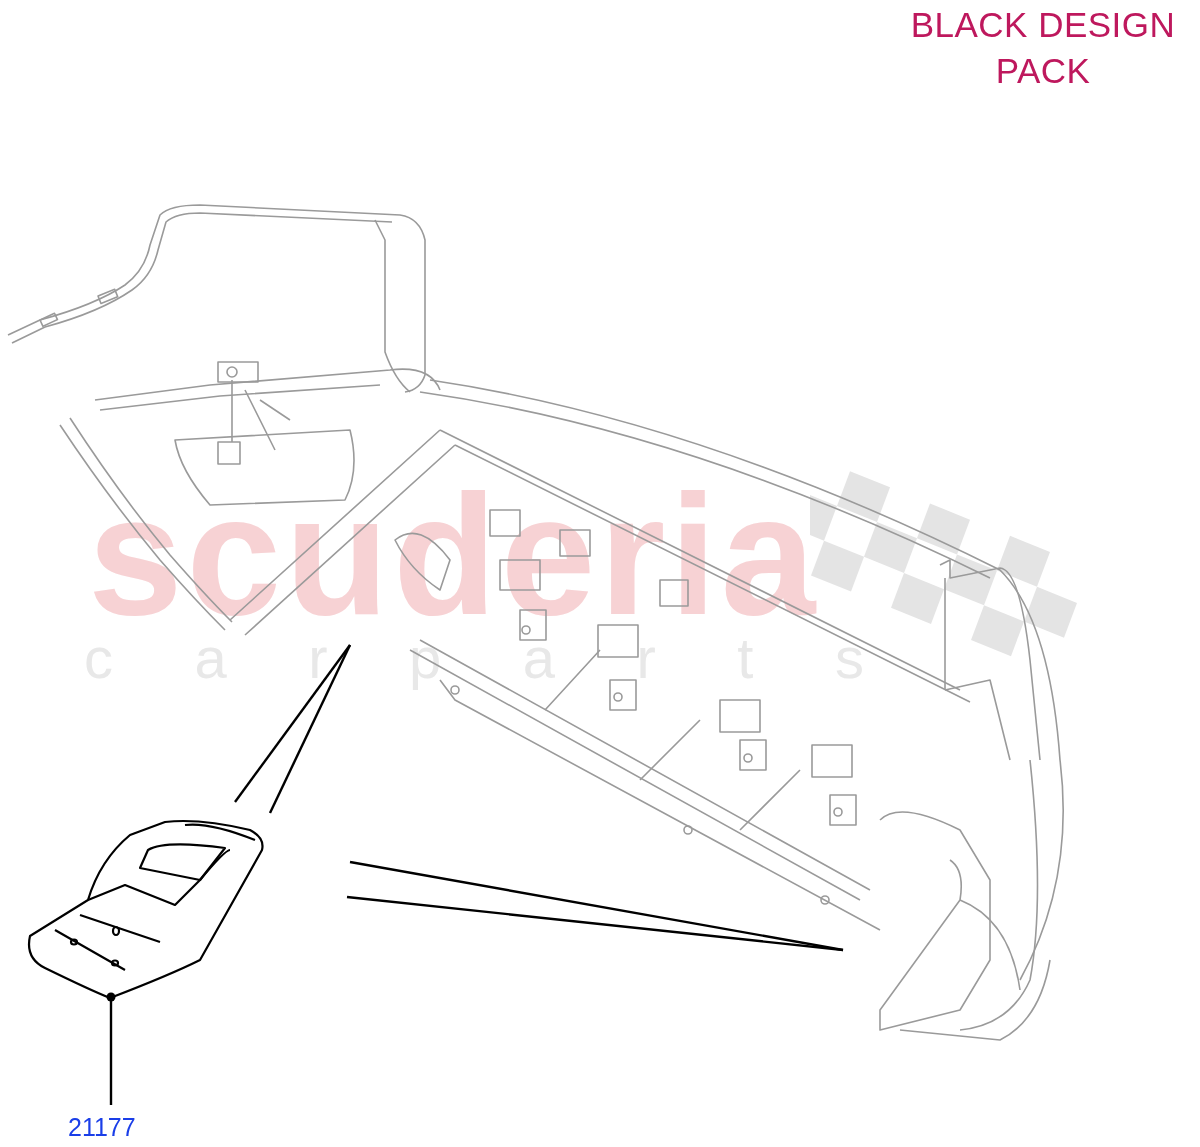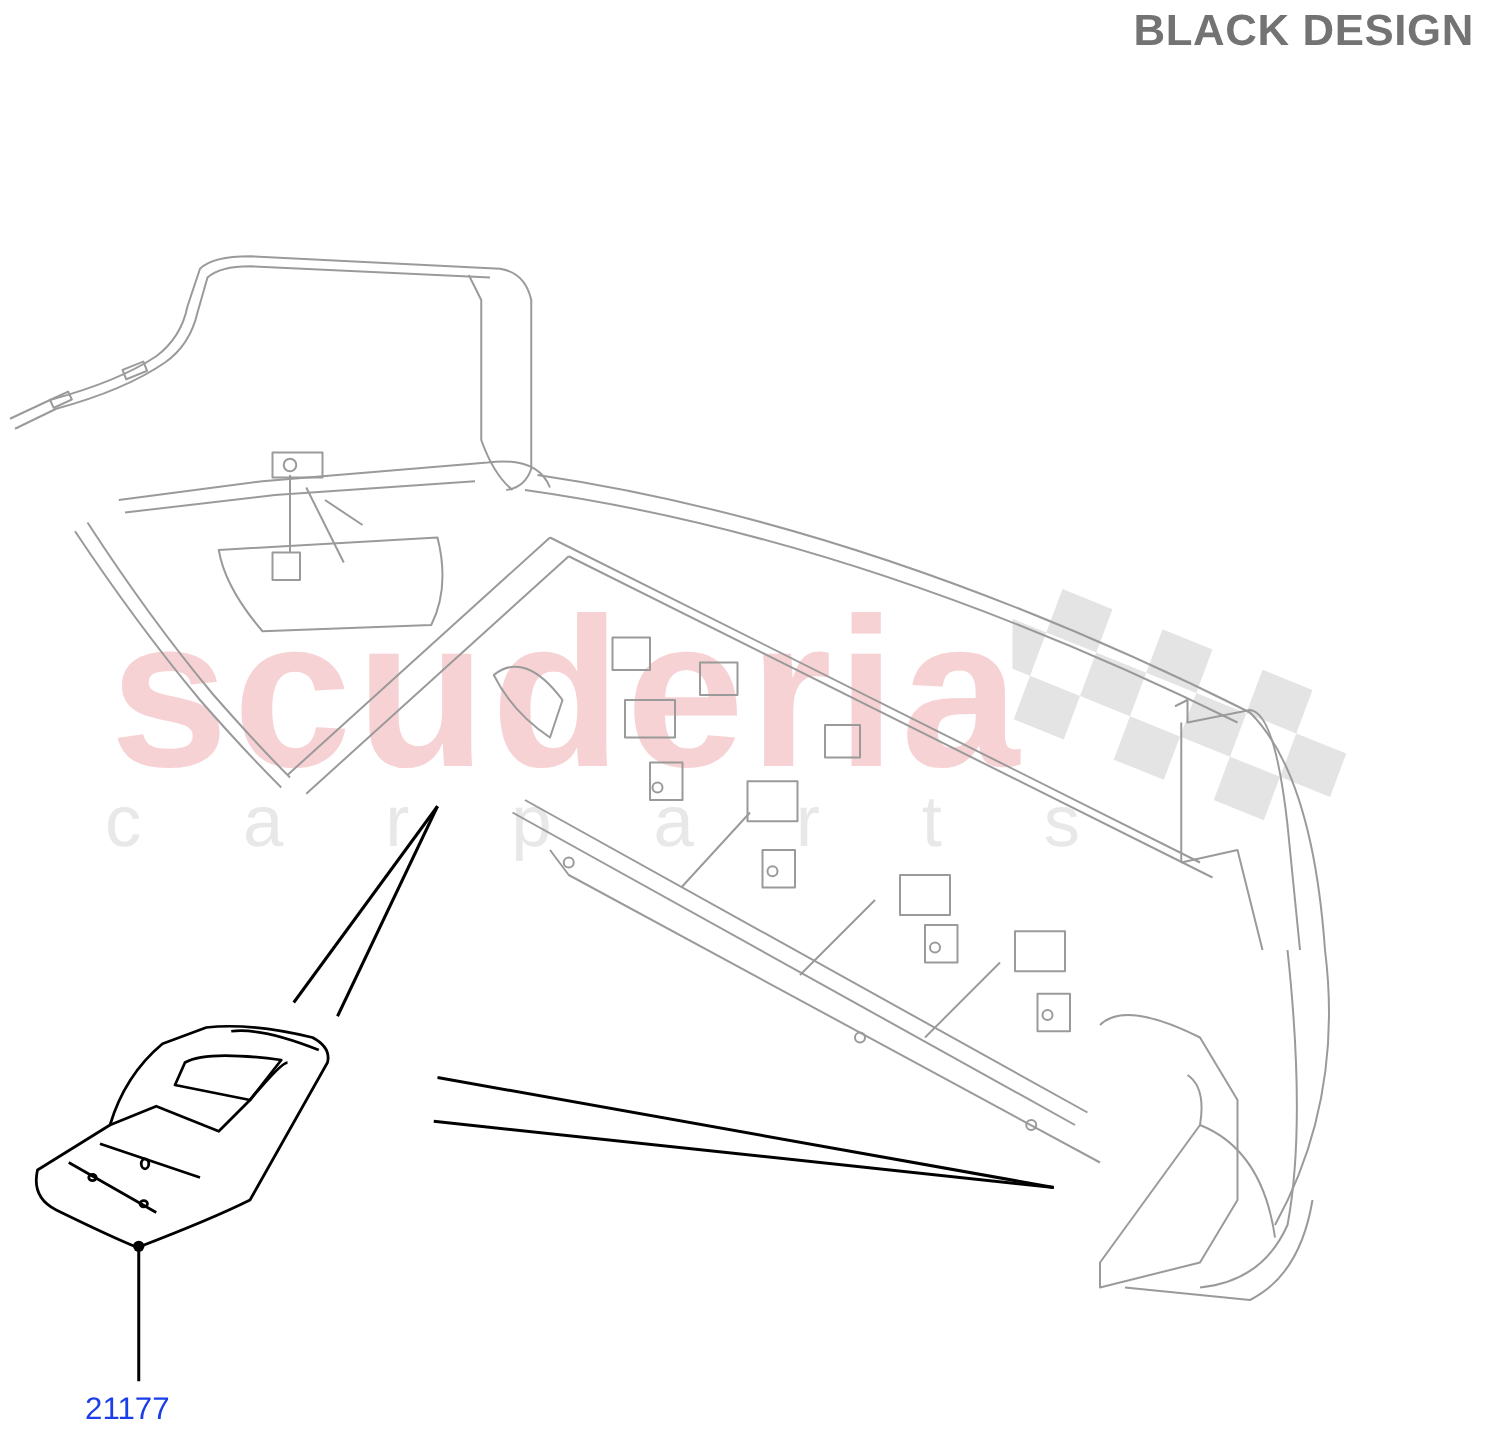--- a/index.html
+++ b/index.html
@@ -1,28 +1,29 @@
 <!DOCTYPE html>
 <html><head>
   <meta charset="utf-8">
   <style>
     html, body { margin: 0; padding: 0; background: #ffffff; }
     body { width: 1200px; height: 1147px; position: relative; overflow: hidden; font-family: "Liberation Sans", sans-serif; }
-    .title { position: absolute; right: 2px; top: 2px; width: 310px; text-align: center; font-family: "Liberation Sans", sans-serif; font-weight: bold; font-size: 35px; line-height: 46px; color: #737373; letter-spacing: 0.5px; }
+    .title { position: absolute; right: 2px; top: 2px; width: 310px; text-align: center; font-family: "Liberation Sans", sans-serif; font-weight: normal; font-size: 35px; line-height: 46px; color: #be185d; letter-spacing: 0.5px; }
     .watermark { position: absolute; left: 88px; top: 470px; font-family: "Liberation Sans", sans-serif; font-weight: bold; font-size: 170px; color: #f7d2d4; letter-spacing: 4px; line-height: 1; z-index: 0; }
     .watermark-sub { position: absolute; left: 84px; top: 624px; width: 780px; display: flex; justify-content: space-between; font-family: "Liberation Sans", sans-serif; font-size: 58px; color: #e8e8e8; z-index: 0; }
     .checker { position: absolute; left: 810px; top: 455px; z-index: 0; }
     .drawing { position: absolute; left: 0; top: 0; z-index: 1; }
     .part-label { position: absolute; left: 68px; top: 1113px; font-family: "Liberation Sans", sans-serif; font-size: 25px; color: #1a3ee8; cursor: pointer; z-index: 2; }
   </style>
 </head>
 <body>
 
 <div class="title">
   <div>BLACK DESIGN</div>
+  <div>PACK</div>
 </div>
 
 <div class="watermark">scuderia</div>
 <div class="watermark-sub">
   <span>c</span>
   <span>a</span>
   <span>r</span>
   <span>p</span>
   <span>a</span>
   <span>r</span>

